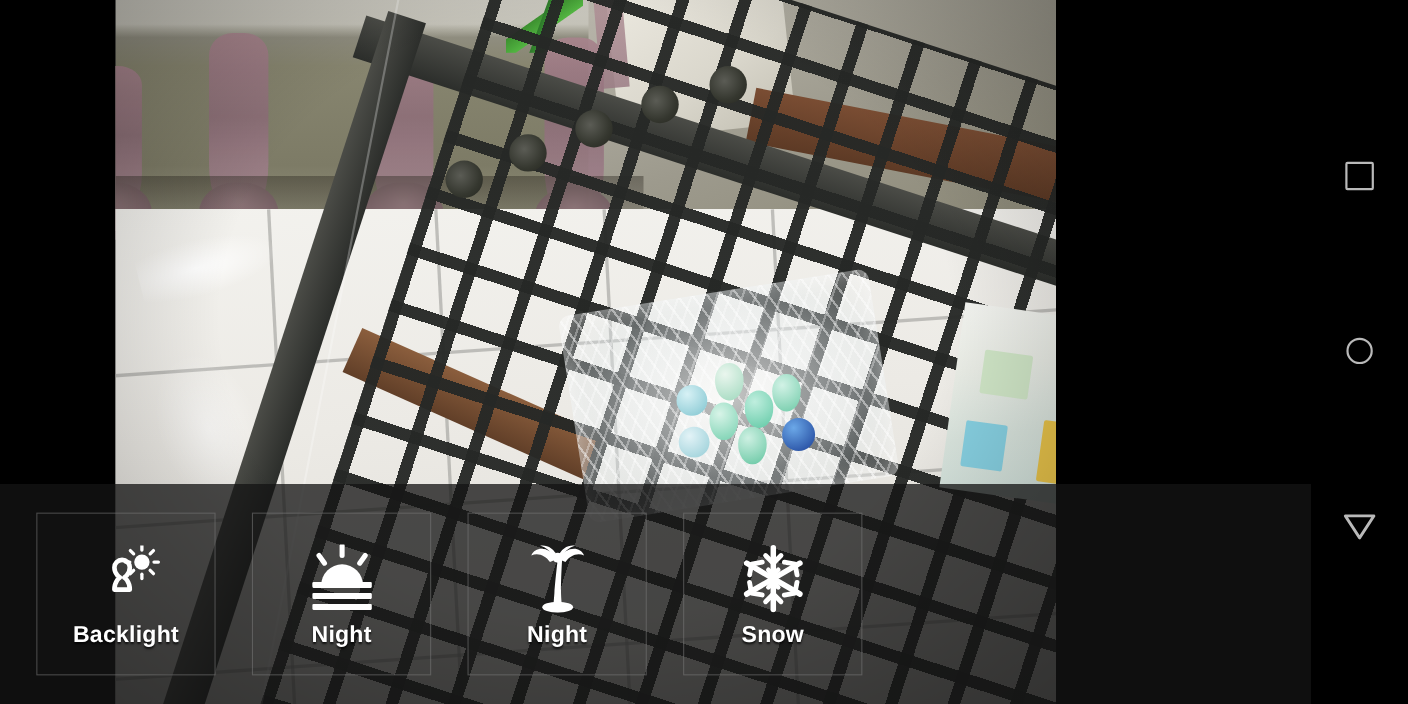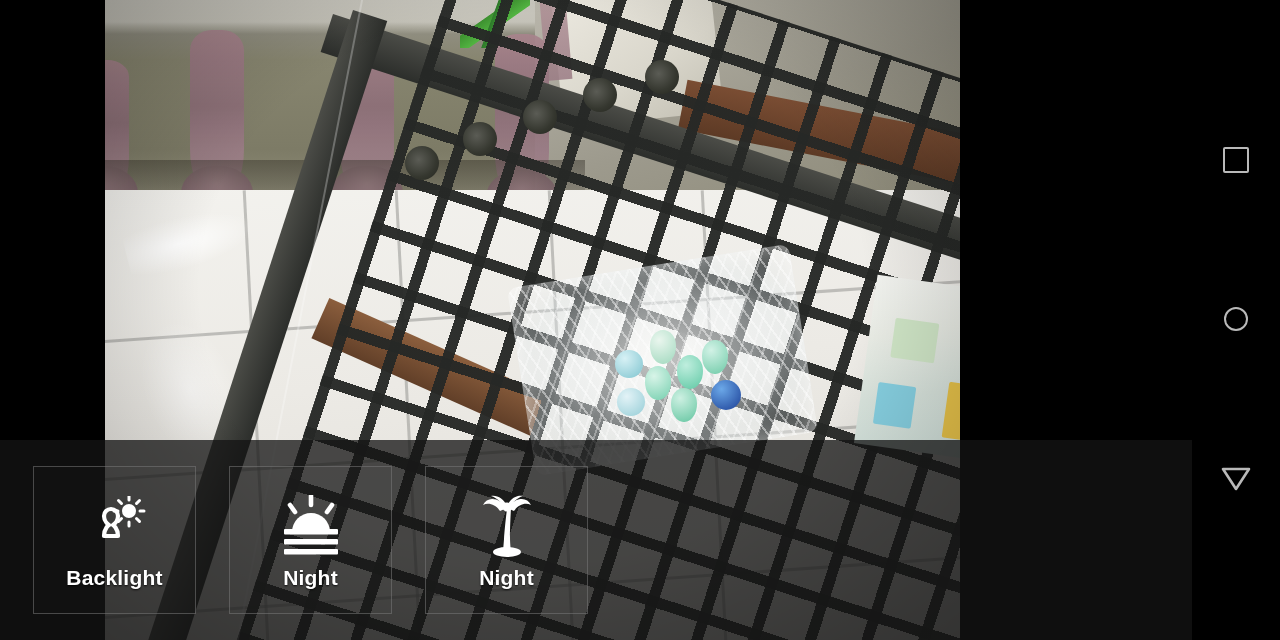--- a/index.html
+++ b/index.html
@@ -429,20 +429,44 @@
             <path d="M29 13 c8-11 20-12 24-3 c-6-3 -13 0 -17 6 z" fill="#ffffff"></path>
             <path d="M29 12 c-3-9 -10-12 -16-11 c6 2 11 6 13 13 z" fill="#ffffff"></path>
             <path d="M29 12 c3-9 10-12 16-11 c-6 2 -11 6 -13 13 z" fill="#ffffff"></path>
             <circle cx="29" cy="12" r="4.5" fill="#ffffff"></circle>
             <ellipse cx="29" cy="57" rx="14" ry="5" fill="#ffffff"></ellipse>
           </svg>
         </div>
         <div class="scene-label">Night</div>
       </div>
 
+      <div class="scene-tile">
+        <div class="icon-wrap">
+          <svg width="62" height="62" viewBox="0 0 62 62" fill="none" stroke="#ffffff" stroke-width="5" stroke-linecap="round" stroke-linejoin="round">
+            <g>
+              <line x1="31" y1="3" x2="31" y2="59"></line>
+              <line x1="6.8" y1="17" x2="55.2" y2="45"></line>
+              <line x1="6.8" y1="45" x2="55.2" y2="17"></line>
+            </g>
+            <g stroke-width="4.4">
+              <path d="M24 10 l7 7 l7 -7"></path>
+              <path d="M24 52 l7 -7 l7 7"></path>
+              <path d="M9.5 27.5 l1.8 -9.7 l9.7 -1.8"></path>
+              <path d="M52.5 34.5 l-1.8 9.7 l-9.7 1.8"></path>
+              <path d="M20.9 45.9 l-9.7 -1.8 l-1.8 -9.7"></path>
+              <path d="M41.1 16.1 l9.7 1.8 l1.8 9.7"></path>
+            </g>
+            <g stroke-width="4.2">
+              <path d="M26.5 23 l4.5 4.5 l4.5 -4.5"></path>
+              <path d="M26.5 39 l4.5 -4.5 l4.5 4.5"></path>
+            </g>
+          </svg>
+        </div>
+        <div class="scene-label">Snow</div>
+      </div>
 
     </div>
   </div>
 
   <div id="nav-bar">
     <div id="nav-recents" class="nav-btn">
       <div class="nav-square"></div>
     </div>
     <div id="nav-home" class="nav-btn">
       <div class="nav-circle"></div>

